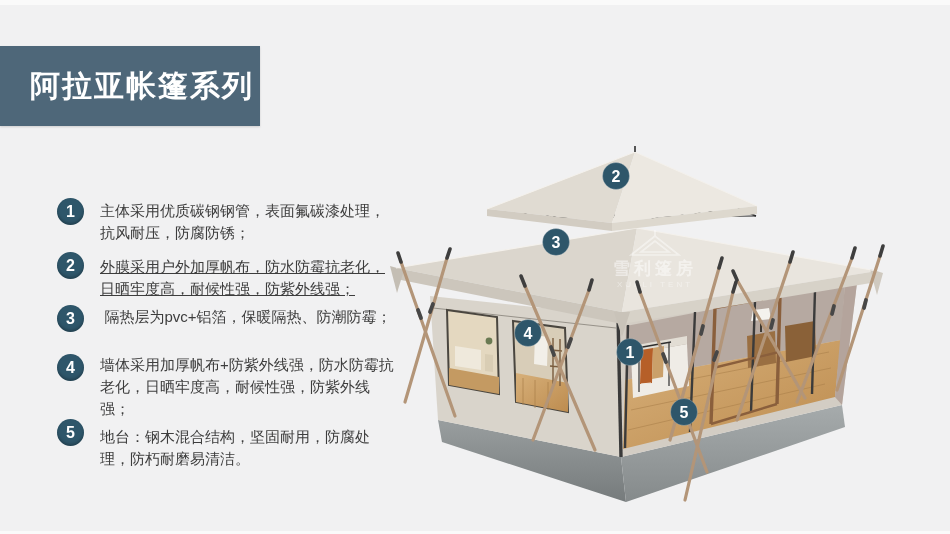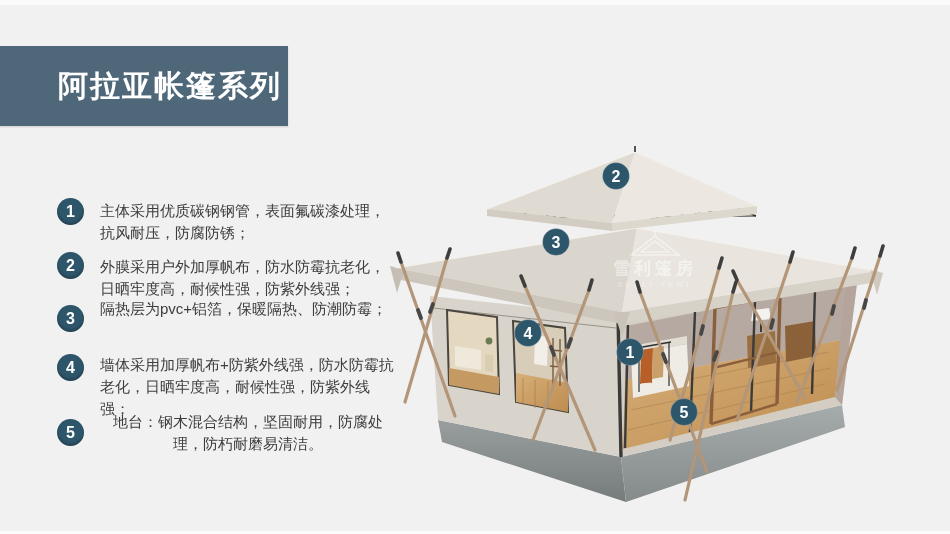--- a/index.html
+++ b/index.html
@@ -9,45 +9,45 @@
     font-family:"Liberation Sans", sans-serif;
   }
   .edge-strip{position:absolute;left:0;width:950px;background:#fafafa;}
   .edge-strip.top{top:0;height:5px;}
   .edge-strip.bottom{bottom:0;height:3px;}
 
   .title-banner{
     position:absolute;left:0;top:46px;width:260px;height:80px;
     background:#4e6779;
     box-shadow:0 1px 2px rgba(0,0,0,.15);
-    display:flex;align-items:center;padding-left:28px;
+    display:flex;align-items:center;
   }
   .title-banner h1{
     margin:0 0 0 30px;color:#ffffff;font-size:30px;font-weight:bold;
     letter-spacing:2px;white-space:nowrap;
   }
 
   .feature-list{position:absolute;left:0;top:0;width:420px;height:534px;}
   .feature-item{position:absolute;left:0;width:420px;}
   .num-badge{
     position:absolute;width:27px;height:27px;border-radius:50%;
     background:#2e566a;color:#ffffff;font-size:16px;font-weight:bold;
     display:flex;align-items:center;justify-content:center;
     box-shadow:inset 0 -2px 3px rgba(0,0,0,.25);
   }
   .feature-text{
     position:absolute;left:100px;width:296px;
     color:#3d3d3d;font-size:15px;line-height:22px;text-align:left;margin-top:6px;
   }
   
   .b1{left:57px;top:198px;} .t1{top:194px;}
-  .b2{left:57px;top:252px;} .t2{top:250px;}
-  .b3{left:57px;top:305px;} .t3{top:292px;}
+  .b2{left:57px;top:252px;} .t2{top:250px;text-decoration:underline;}
+  .b3{left:57px;top:305px;} .t3{top:300px;text-align:center;}
   .b4{left:57px;top:354px;} .t4{top:348px;}
-  .b5{left:57px;top:419px;} .t5{top:405px;text-align:center;}
+  .b5{left:57px;top:419px;} .t5{top:420px;}
 
   .tent-wrap{position:absolute;left:385px;top:140px;width:510px;height:370px;}
 
   .marker-circle{fill:#2e566a;stroke:rgba(255,255,255,.22);stroke-width:1;}
   .marker-num{fill:#ffffff;font-size:16px;font-weight:bold;
     font-family:"Liberation Sans", sans-serif;text-anchor:middle;}
   .wm{fill:#ffffff;text-anchor:middle;font-family:"Liberation Sans", sans-serif;}
 </style>
 </head>
 <body>

